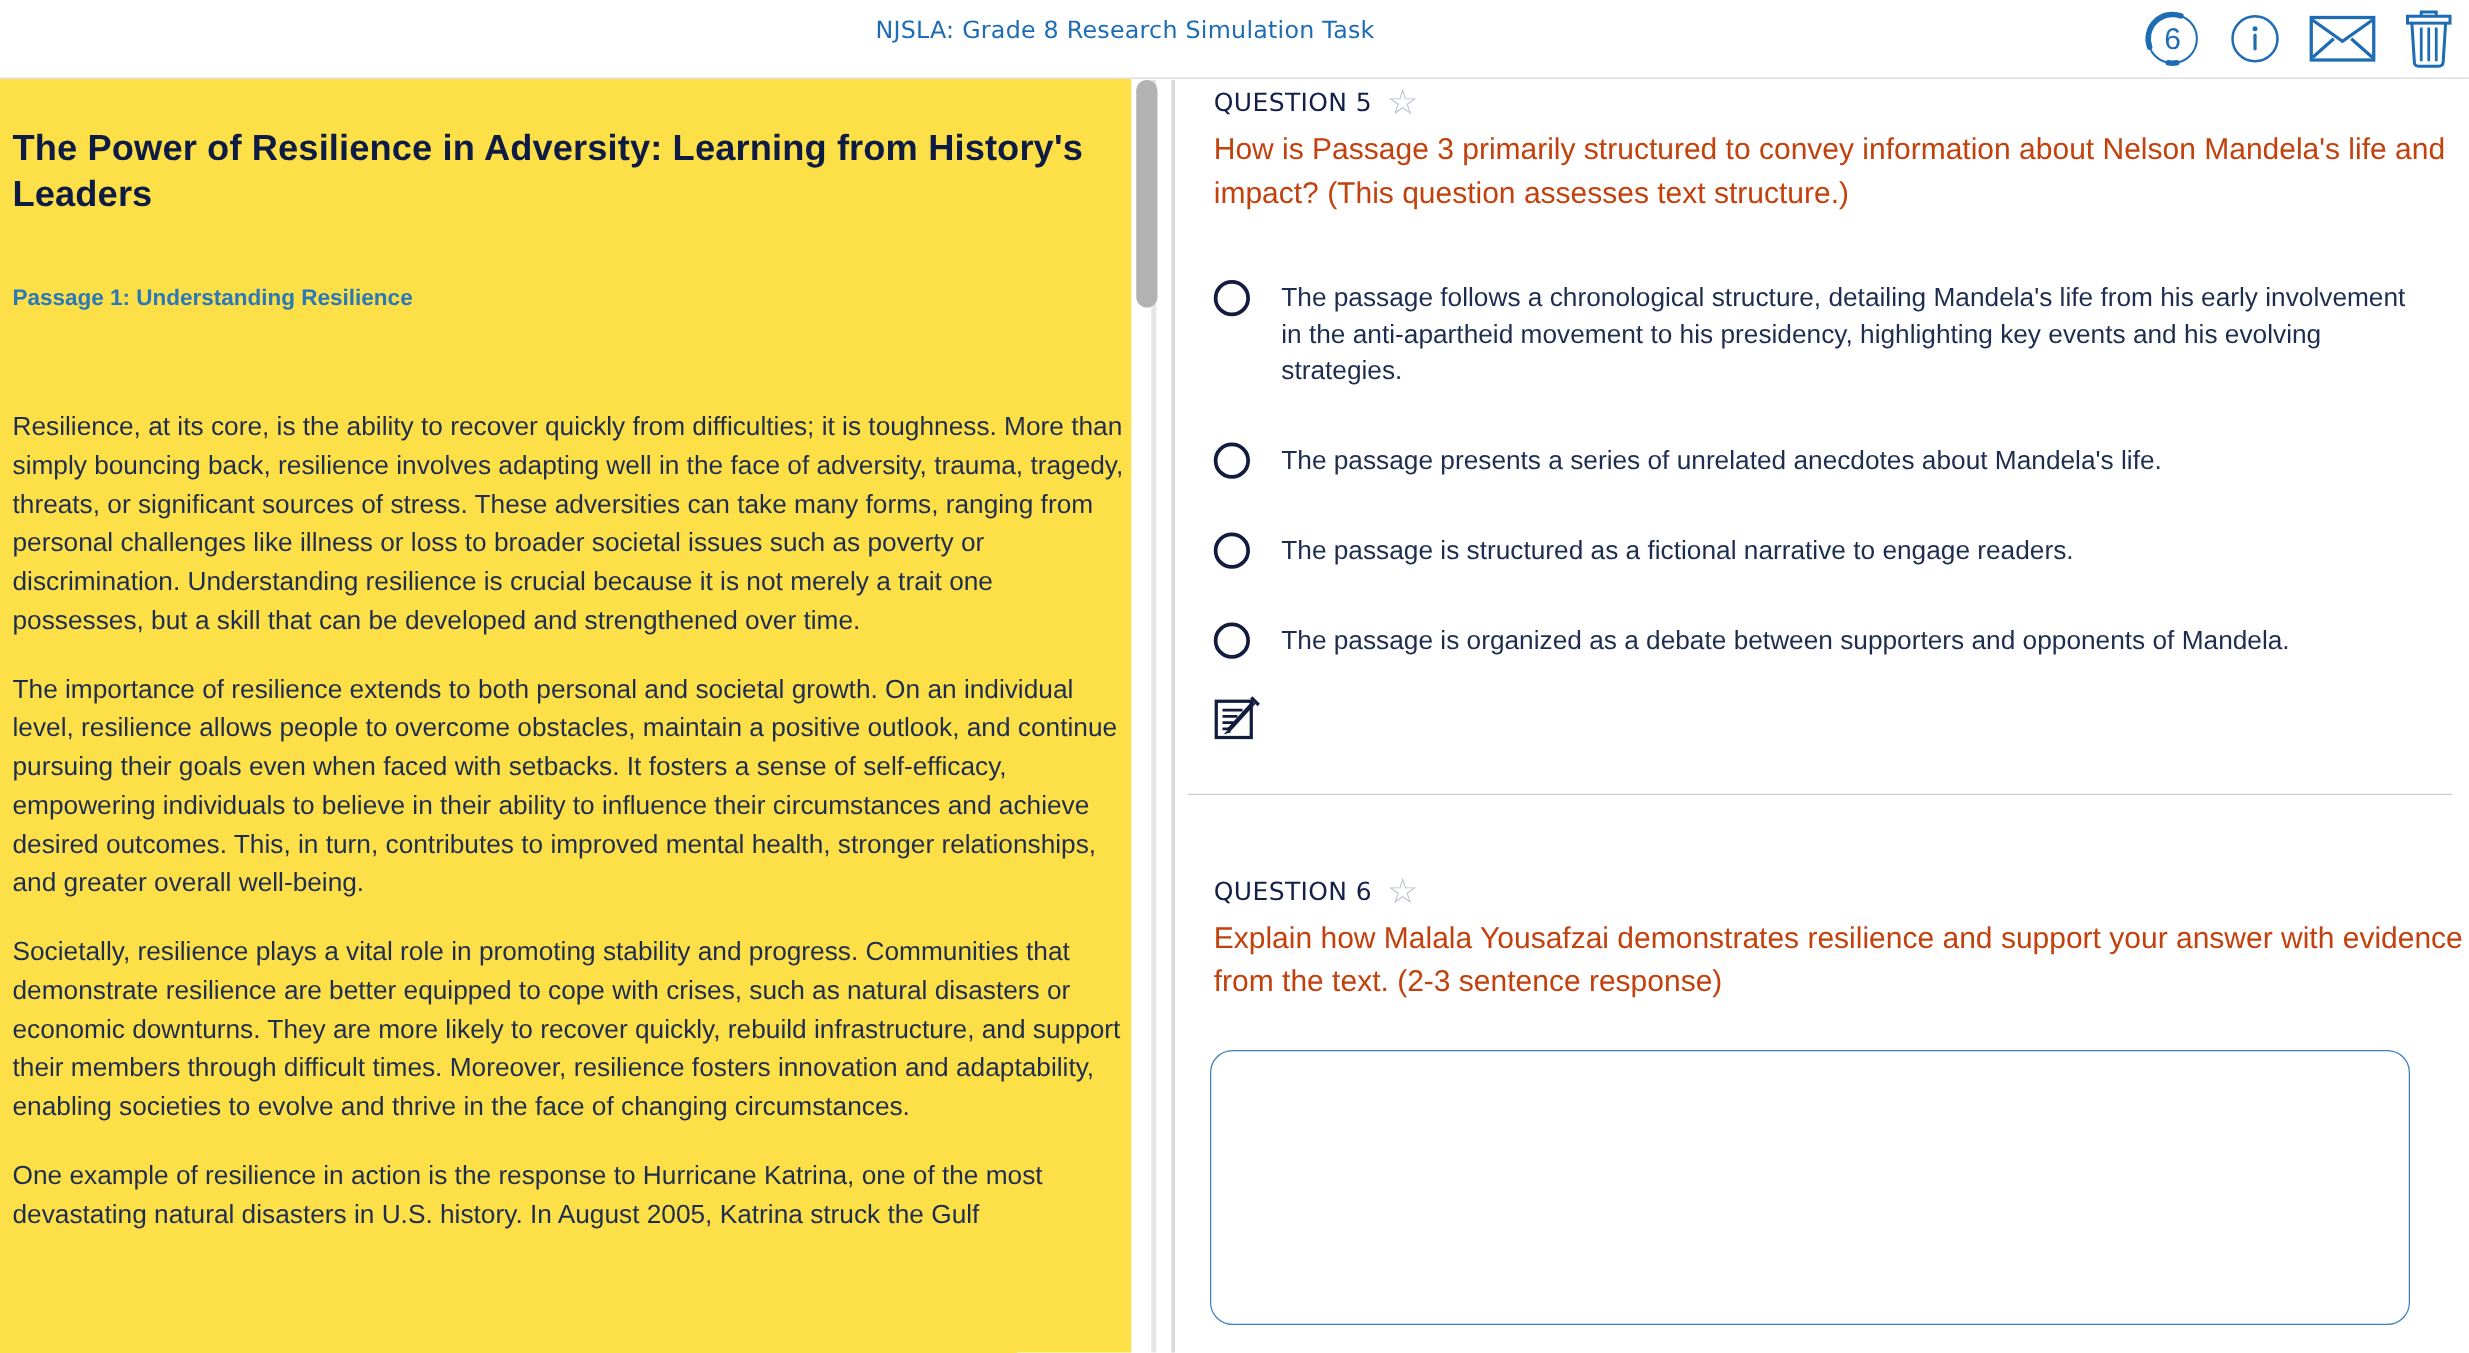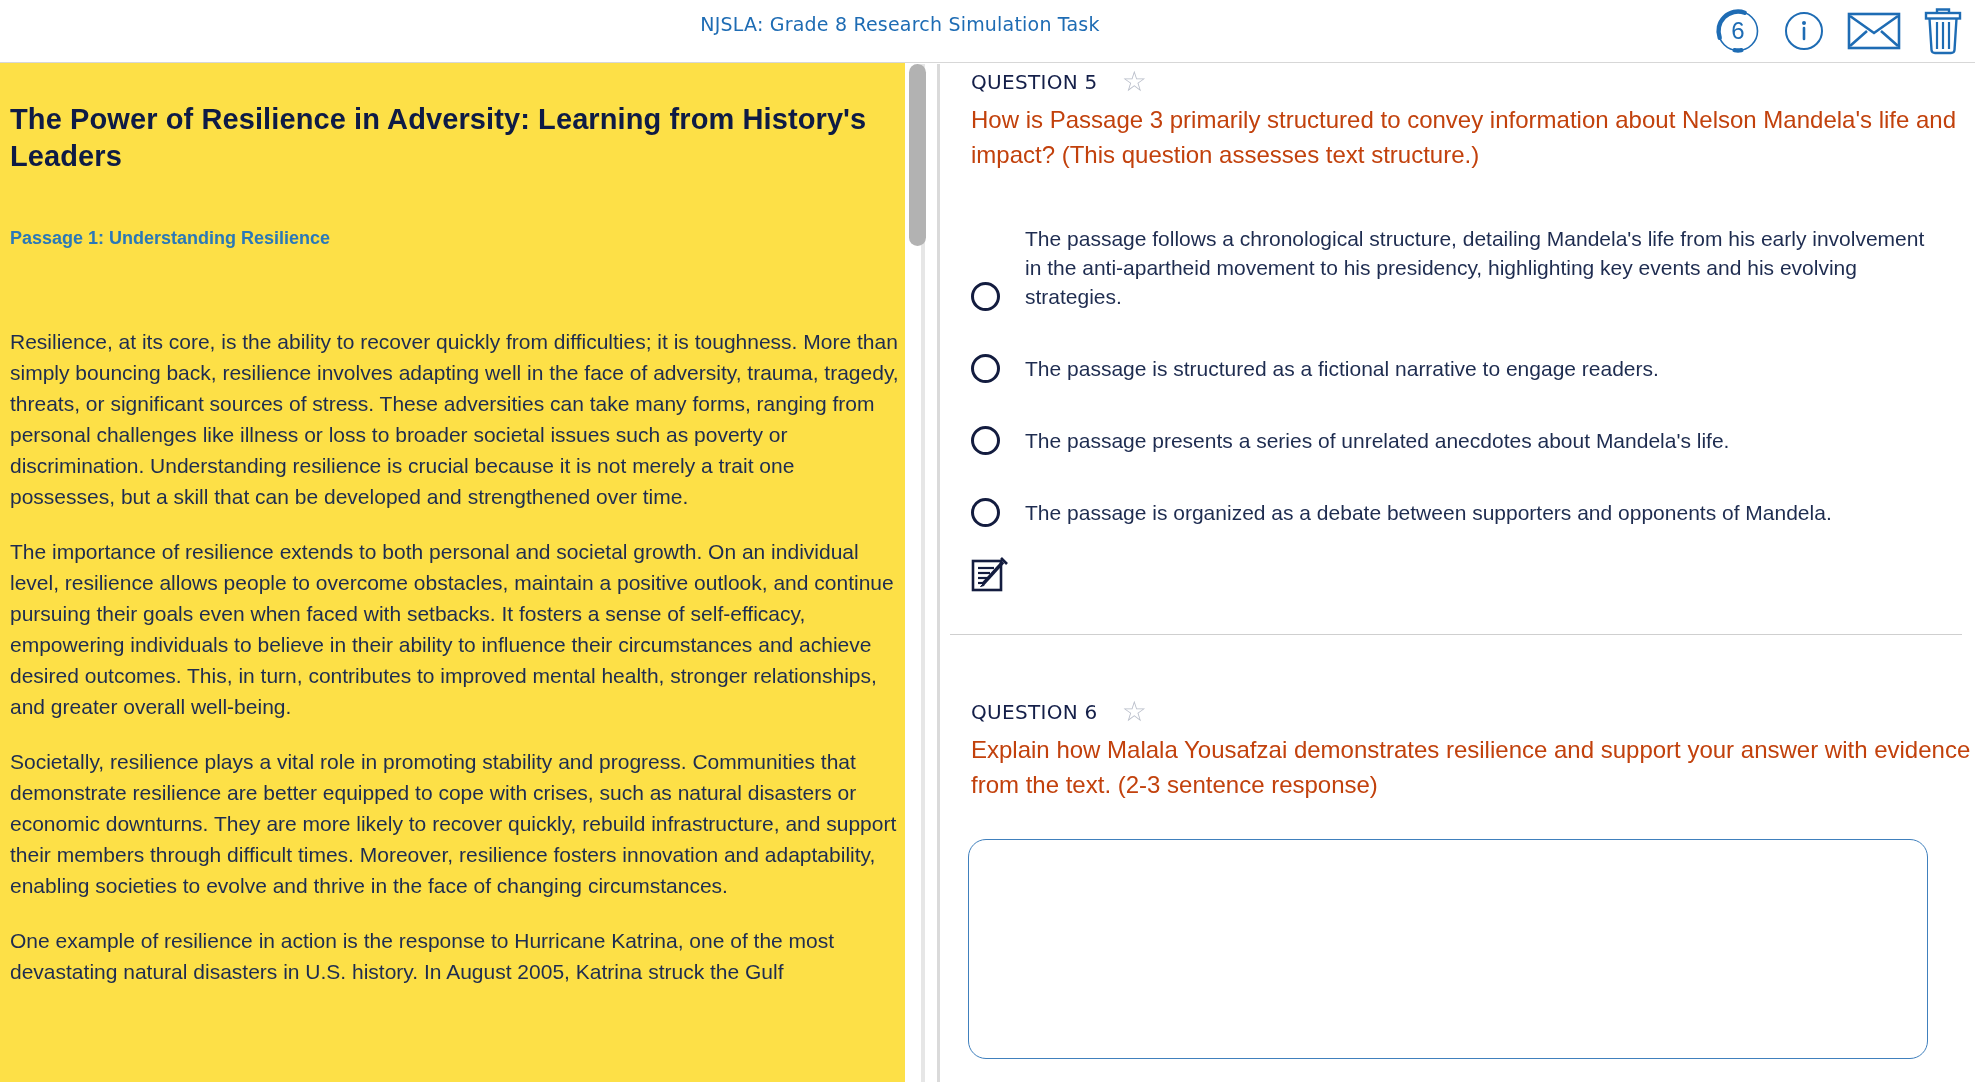--- a/index.html
+++ b/index.html
@@ -48,33 +48,33 @@
   .left-scroll-thumb { position:absolute; left:909px; top:64px; width:17px; height:182px; background:#b2b2b2; border-radius:9px; z-index:2; }
   .panel-divider     { position:absolute; left:937px; top:64px; width:3px; height:1018px; background:#dadada; }
   .right-scroll-thumb{ position:absolute; left:1959px; top:377px; width:14px; height:113px; background:#b2b2b2; border-radius:7px; }
 
   .questions-panel {
     position:absolute; left:940px; top:63px; width:1035px; height:1019px;
     padding:7px 0 0 31px; background:#fff;
   }
 
   
-  .question-label-row { display:flex; align-items:center; gap:24px; }
+  .question-label-row { display:flex; align-items:center; gap:12px; }
   .question-label {
     font-family:"DejaVu Sans", sans-serif; font-size:20px; color:#141f49;
     letter-spacing:0.3px;
   }
   .star { font-size:28px; line-height:24px; color:#b8bdc9; cursor:pointer; }
   .question-prompt {
     margin-top:8px; font-size:24px; line-height:35px; color:#c2410c;
     max-width:1005px;
   }
 
   .options { margin-top:52px; }
-  .option { display:flex; align-items:flex-end; gap:25px; margin-bottom:43px; }
+  .option { display:flex; align-items:flex-start; gap:25px; margin-bottom:43px; }
   .radio {
     width:29px; height:29px; border:3px solid #131c3f; border-radius:50%;
     flex-shrink:0; background:#fff; cursor:pointer;
   }
   .option-text { font-size:21px; line-height:29px; color:#1e2c50; max-width:915px; }
 
   .edit-icon { margin-top:-16px; width:40px; height:40px; display:inline-block; cursor:pointer; }
 
   .q-divider { border:none; border-top:1px solid #cfcfcf; margin:36px 13px 0 -21px; }
 
@@ -161,25 +161,25 @@
     </div>
     <div class="question-prompt">How is Passage 3 primarily structured to convey information about Nelson Mandela's life and impact? (This question assesses text structure.)</div>
 
     <div class="options">
       <div class="option">
         <span class="radio"></span>
         <span class="option-text">The passage follows a chronological structure, detailing Mandela's life from his early involvement in the anti-apartheid movement to his presidency, highlighting key events and his evolving strategies.</span>
       </div>
       <div class="option">
         <span class="radio"></span>
+        <span class="option-text">The passage presents a series of unrelated anecdotes about Mandela's life.</span>
+      </div>
+      <div class="option">
+        <span class="radio"></span>
         <span class="option-text">The passage is structured as a fictional narrative to engage readers.</span>
-      </div>
-      <div class="option">
-        <span class="radio"></span>
-        <span class="option-text">The passage presents a series of unrelated anecdotes about Mandela's life.</span>
       </div>
       <div class="option">
         <span class="radio"></span>
         <span class="option-text">The passage is organized as a debate between supporters and opponents of Mandela.</span>
       </div>
     </div>
 
     <span class="edit-icon">
       <svg width="40" height="40" viewBox="0 0 40 40">
         <rect x="2" y="7" width="28" height="29" fill="none" stroke="#131c3f" stroke-width="2.6"></rect>

